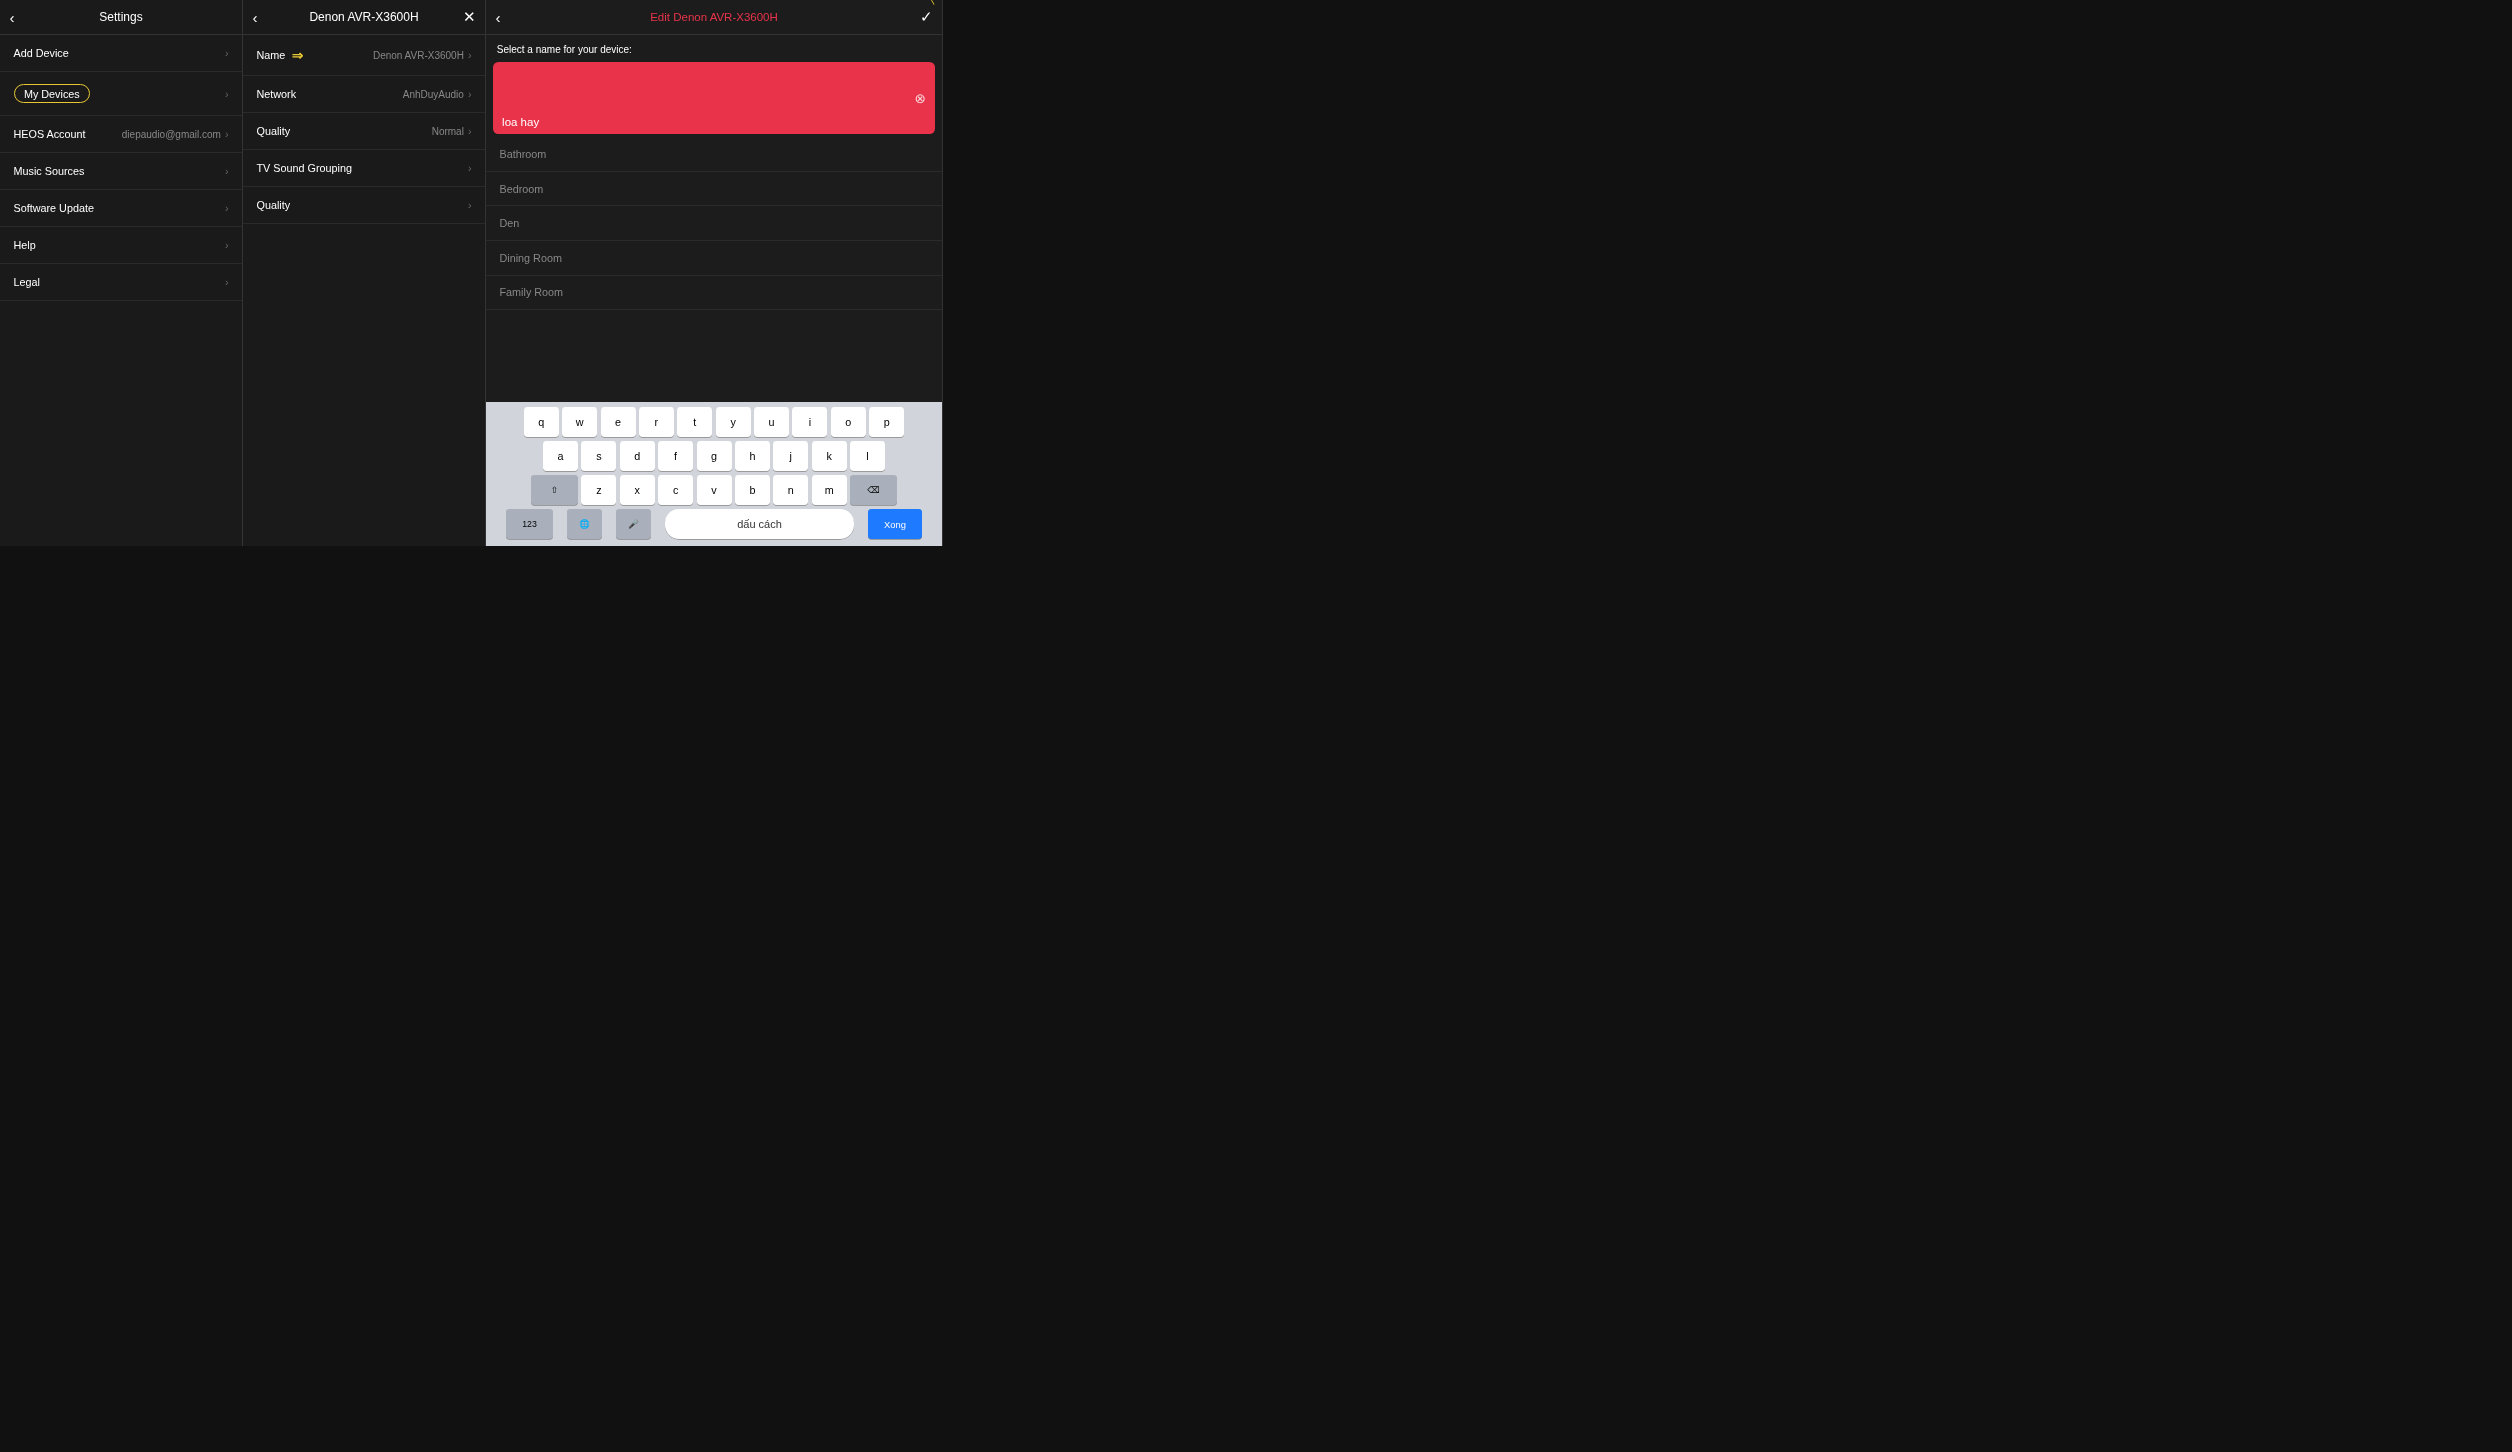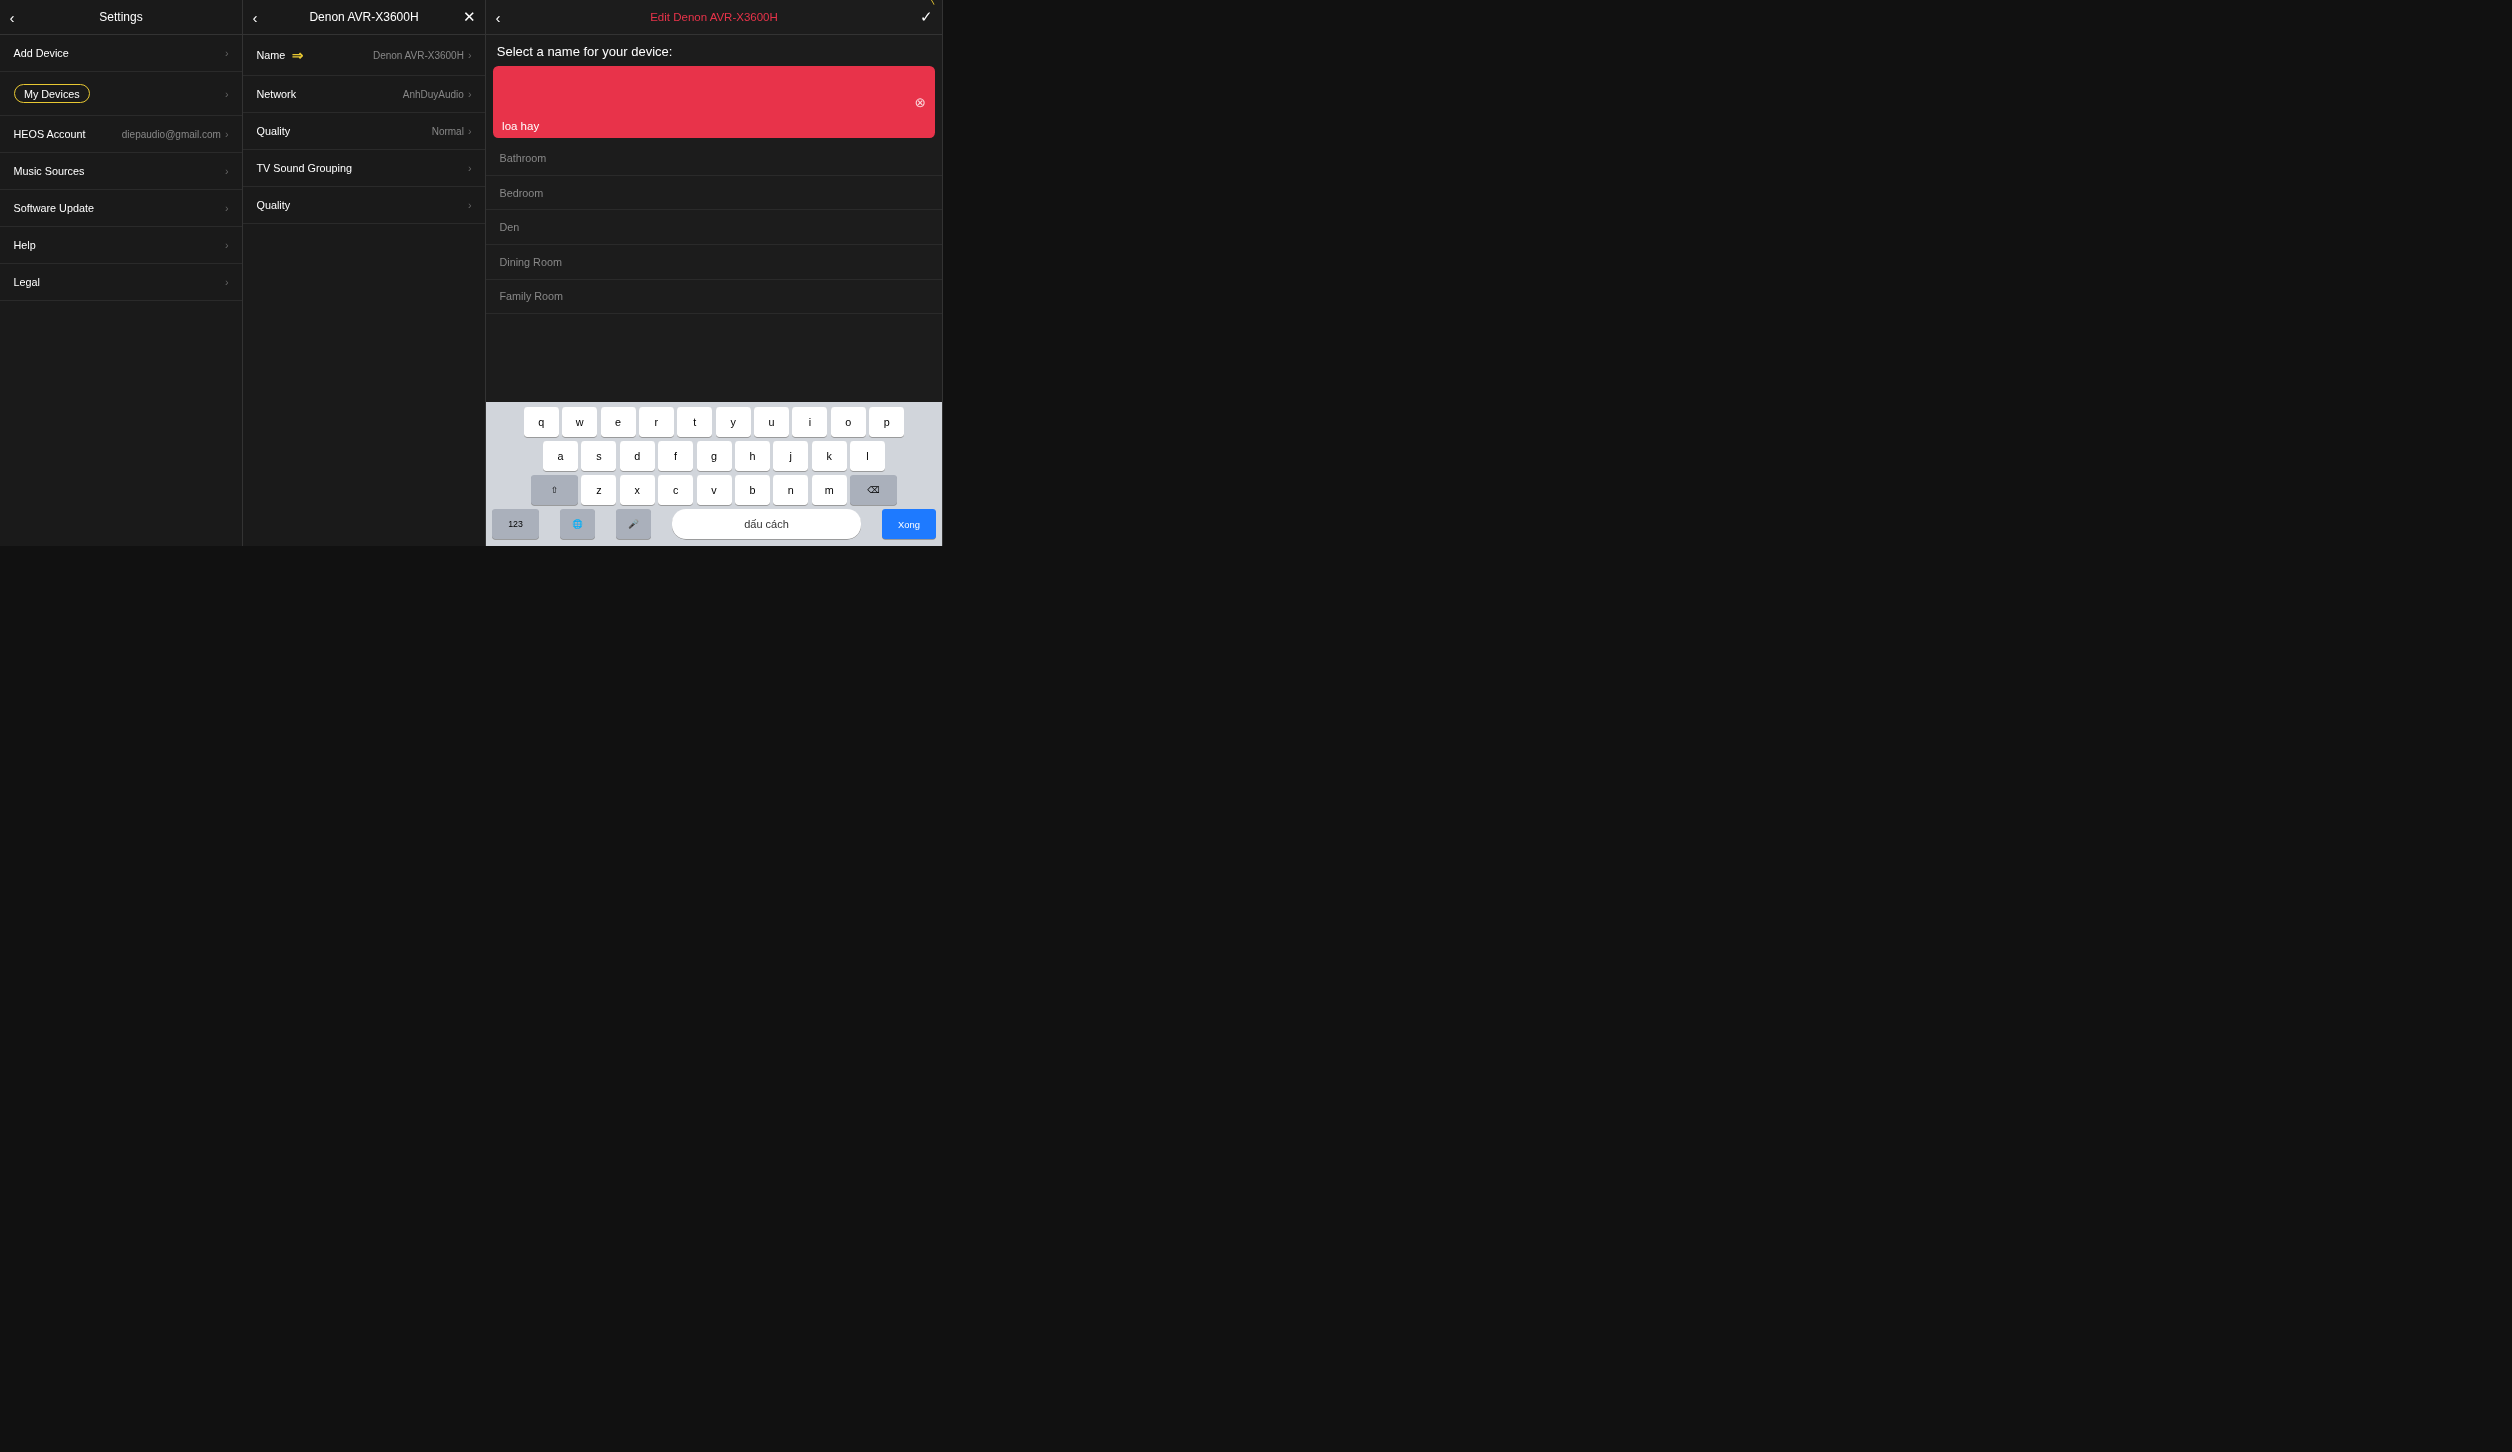--- a/index.html
+++ b/index.html
@@ -133,21 +133,21 @@
     #panel-edit {
       flex: 1;
       background: #1c1c1c;
       display: flex;
       flex-direction: column;
     }
 
     .select-name-label {
       padding: 9.4px 10.8px 6.7px;
       color: #fff;
-      font-size: 13px;
+      font-size: 10px;
     }
 
     .name-input-row {
       margin: 0 6.7px 2.7px;
       background: #e8334a;
       border-radius: 5.4px;
       display: flex;
       align-items: center;
       padding: 6.7px 9.4px;
     }
@@ -239,21 +239,21 @@
     }
 
     .key.wide {
       max-width: 47px;
     }
 
     .bottom-row {
       display: flex;
       align-items: center;
       justify-content: center;
-      gap: 21px;
+      gap: 14px;
     }
   </style>
 </head>
 <body>
 
 <div class="panel" id="panel-settings">
   <div class="panel-header">
     <button class="back-btn">‹</button>
     <span class="title">Settings</span>
   </div>

